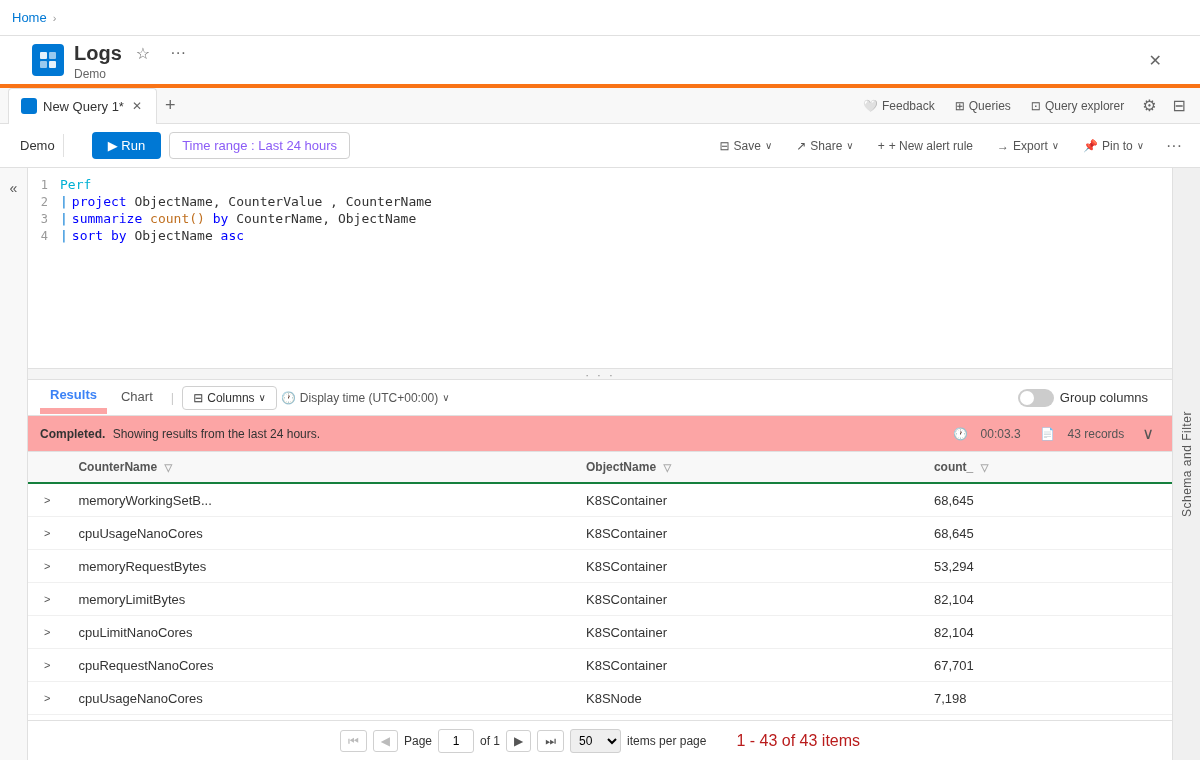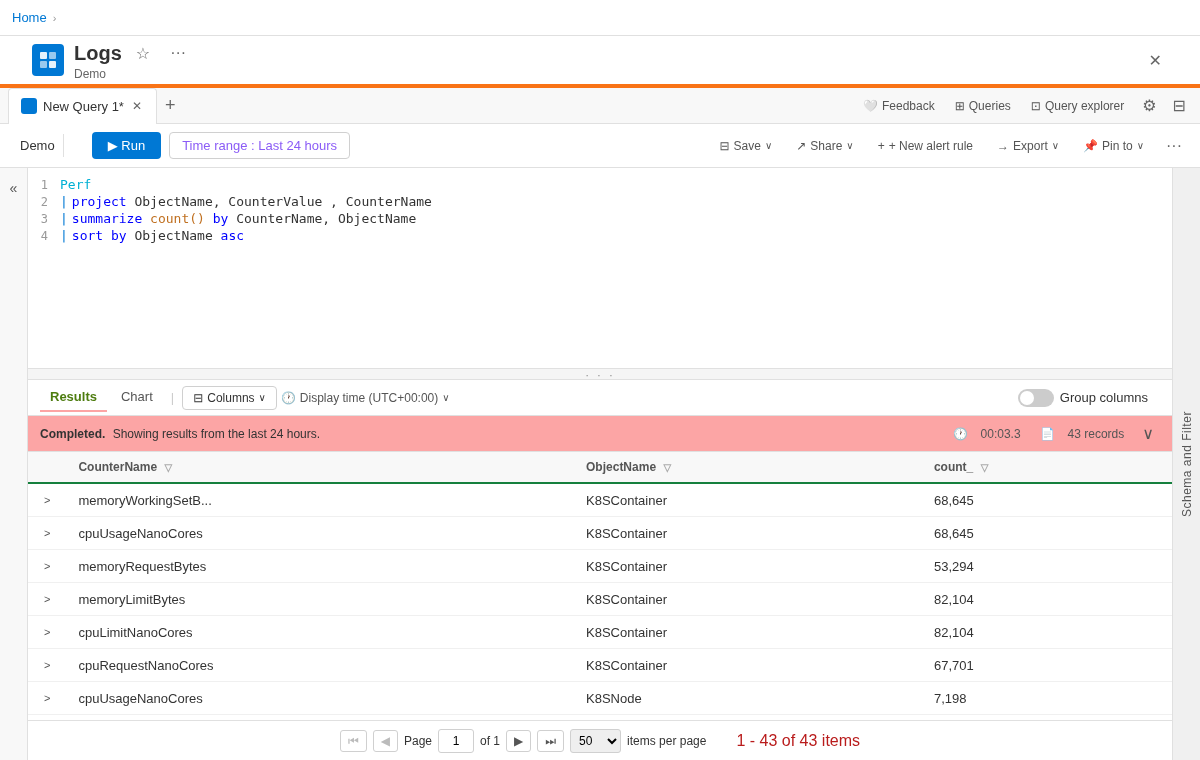--- a/index.html
+++ b/index.html
@@ -63,21 +63,21 @@
     .code-line { white-space: pre; }
 
     
     .resize-handle { height: 12px; background: #f5f5f5; border-top: 1px solid #e0e0e0; border-bottom: 1px solid #e0e0e0; display: flex; align-items: center; justify-content: center; cursor: ns-resize; }
     .resize-dots { color: #999; letter-spacing: 2px; }
 
     
     .results-area { flex: 1; overflow: hidden; display: flex; flex-direction: column; }
     .results-tabs { display: flex; align-items: center; height: 36px; border-bottom: 1px solid #e0e0e0; padding: 0 12px; gap: 4px; }
     .result-tab { background: none; border: none; cursor: pointer; font-size: 13px; padding: 6px 10px; color: #555; border-bottom: 2px solid transparent; }
-    .result-tab.active { color: #4d7c0f; border-bottom: 2px solid #fca5a5; font-weight: 600; }
+    .result-tab.active { color: #3b82f6; border-bottom: 6px solid #fca5a5; font-weight: 600; }
     .col-btn { background: none; border: 1px solid #d0d0d0; border-radius: 4px; padding: 4px 10px; cursor: pointer; font-size: 12px; color: #333; display: flex; align-items: center; gap: 4px; }
     .display-time-btn { background: none; border: none; cursor: pointer; font-size: 12px; color: #555; display: flex; align-items: center; gap: 4px; }
     .toggle-container { display: flex; align-items: center; gap: 6px; margin-left: auto; padding-right: 12px; }
     .toggle { width: 36px; height: 18px; background: #ccc; border-radius: 9px; position: relative; cursor: pointer; }
     .toggle.off { background: #ccc; }
     .toggle::after { content: ''; width: 14px; height: 14px; background: #fff; border-radius: 50%; position: absolute; top: 2px; left: 2px; transition: left 0.2s; }
 
     
     .status-bar { display: flex; align-items: center; height: 36px; padding: 0 12px; border-bottom: 1px solid #e0e0e0; background: #fca5a5; gap: 8px; }
     .status-text { font-size: 12px; color: #333; }

